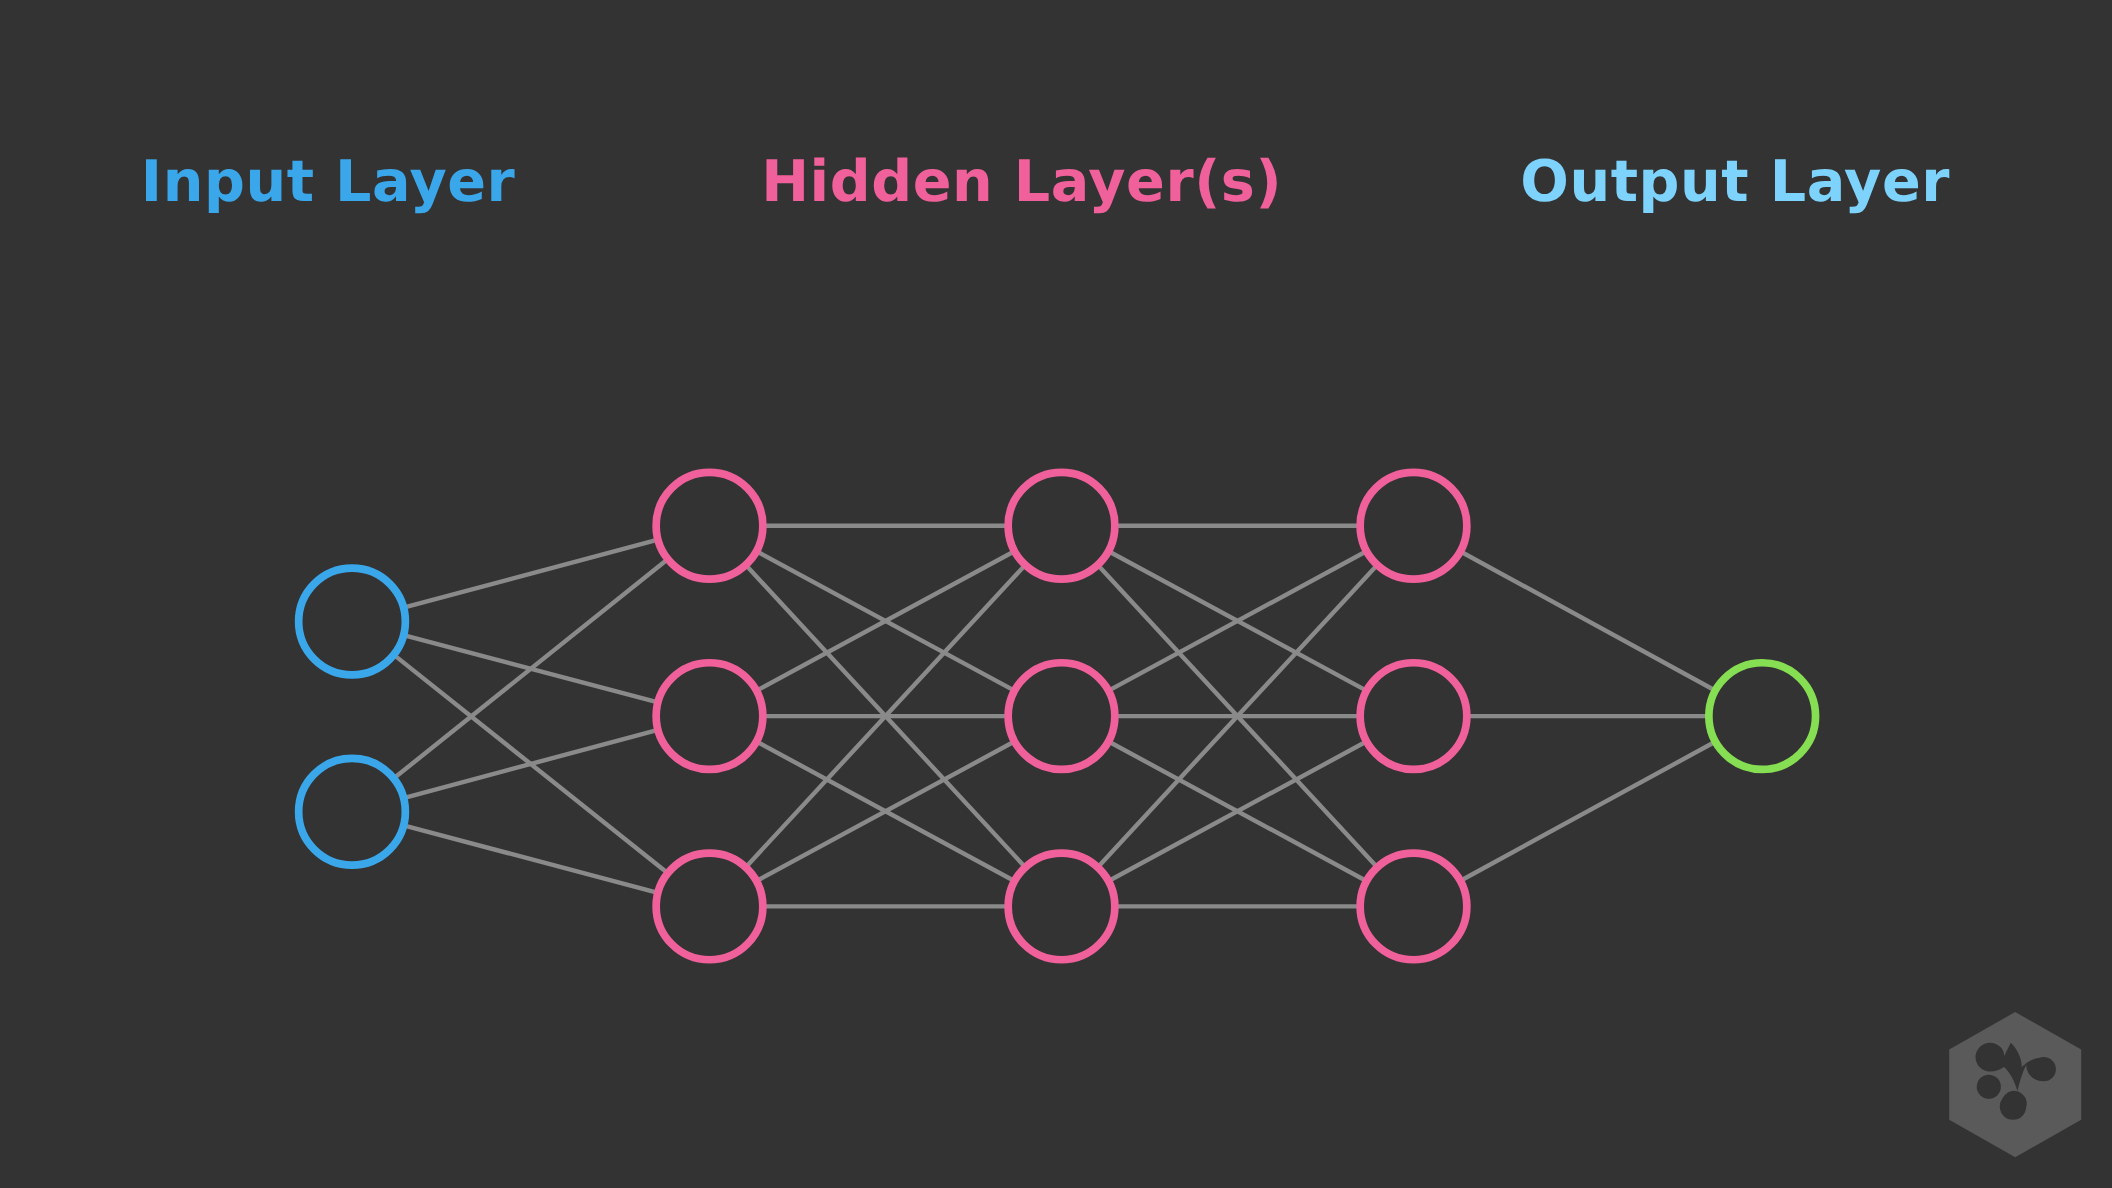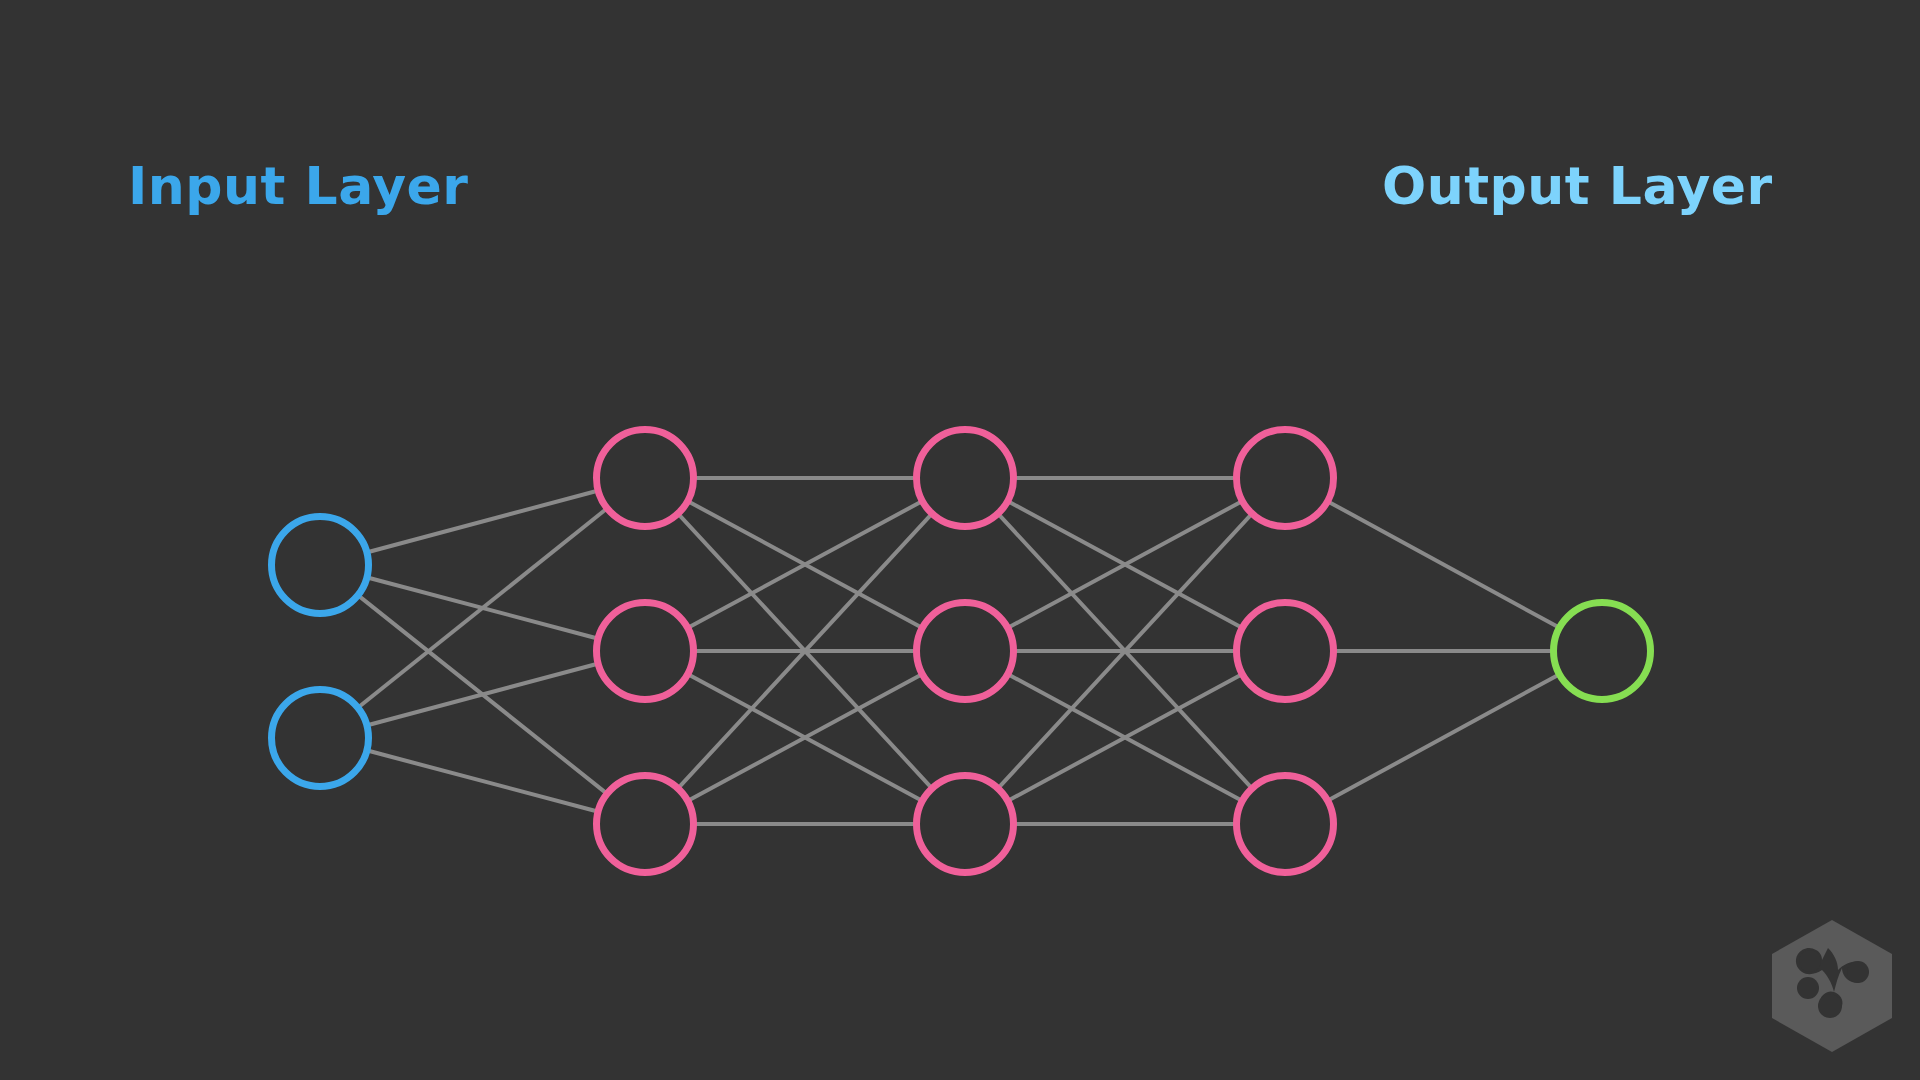--- a/index.html
+++ b/index.html
@@ -18,21 +18,20 @@
     width: 1920px;
     height: 1080px;
     background: #333333;
   }
   .layer-labels {
     position: absolute;
     top: 0;
     left: 0;
     width: 1920px;
     height: 230px;
-    margin-top: 20px;
   }
   .layer-label {
     position: absolute;
     font-family: "DejaVu Sans", "Liberation Sans", sans-serif;
     font-weight: bold;
     font-size: 52px;
     letter-spacing: 0.5px;
     white-space: nowrap;
     line-height: 1;
   }
@@ -65,20 +64,21 @@
     opacity: 1;
   }
 </style>
 </head>
 <body>
 
 <div id="diagram-root">
 
   <div class="layer-labels">
     <div class="layer-label" id="label-input">Input Layer</div>
+    <div class="layer-label" id="label-hidden">Hidden Layer(s)</div>
     <div class="layer-label" id="label-output">Output Layer</div>
   </div>
 
   <svg id="network-svg" width="1920" height="1080">
     <g id="edges-group">
         <line x1="370.2313674420966" y1="551.5534493308849" x2="594.7686325579034" y2="491.4465506691151" stroke="#8a8a8a" stroke-width="4" stroke-linecap="round"></line>
         <line x1="370.26979704225124" y1="578.3021616788726" x2="594.7302029577488" y2="637.6978383211274" stroke="#8a8a8a" stroke-width="4" stroke-linecap="round"></line>
         <line x1="360.6661437746333" y1="597.407788423477" x2="604.3338562253666" y2="791.592211576523" stroke="#8a8a8a" stroke-width="4" stroke-linecap="round"></line>
         <line x1="360.6051780910376" y1="705.5158575271699" x2="604.3948219089624" y2="510.48414247283006" stroke="#8a8a8a" stroke-width="4" stroke-linecap="round"></line>
         <line x1="370.2313674420966" y1="724.5534493308849" x2="594.7686325579034" y2="664.4465506691151" stroke="#8a8a8a" stroke-width="4" stroke-linecap="round"></line>

